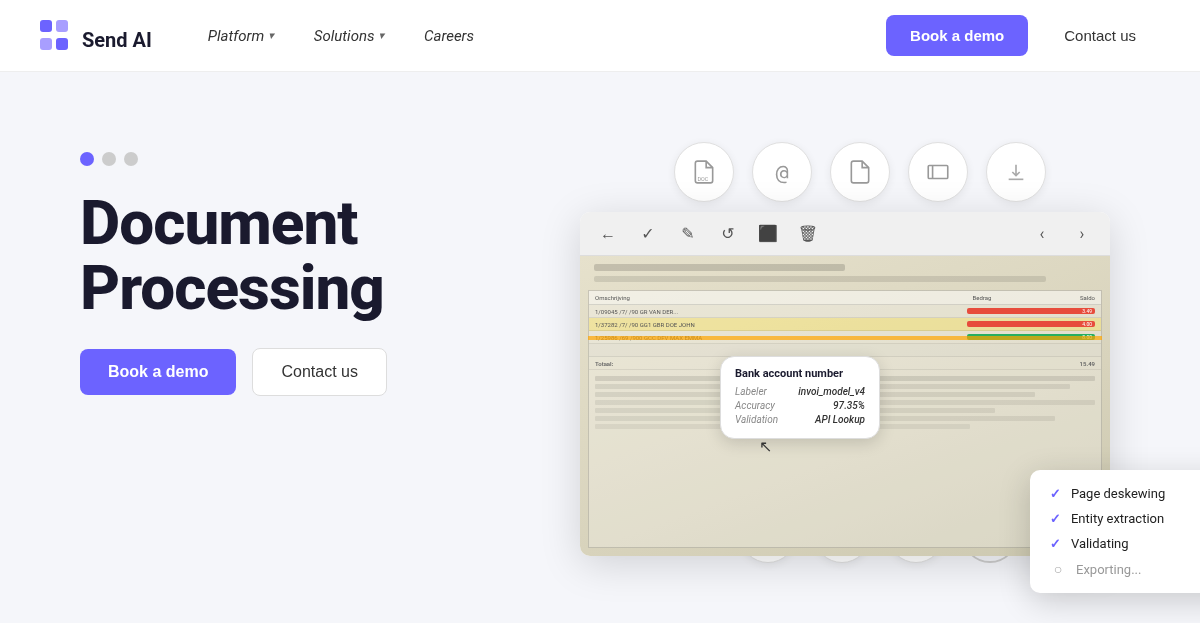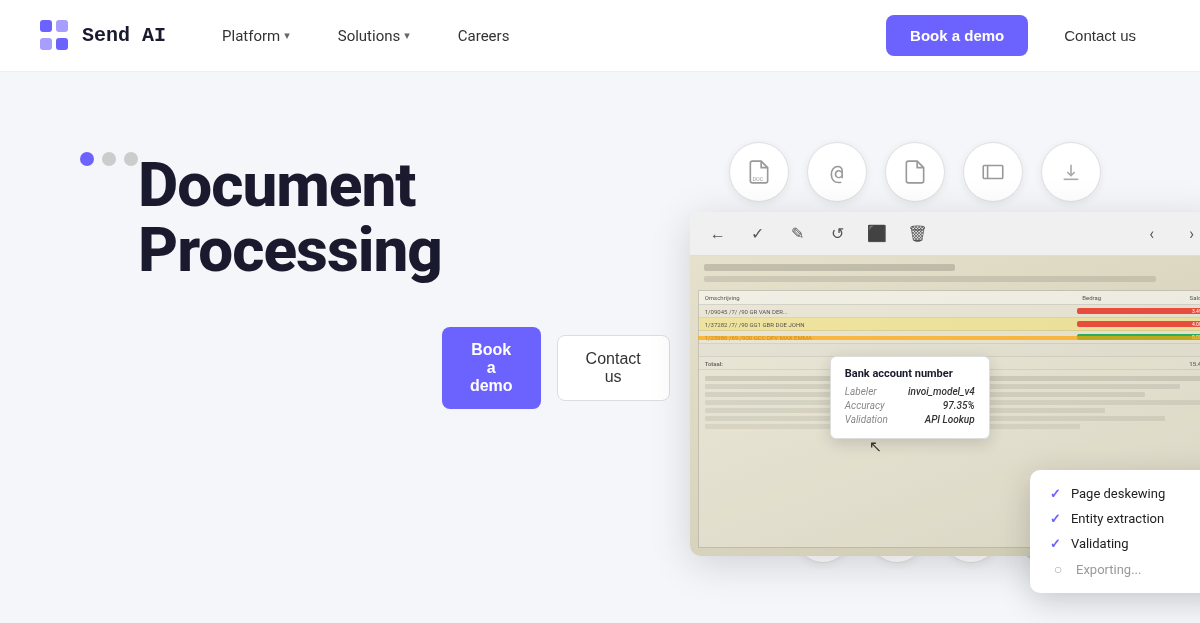--- a/index.html
+++ b/index.html
@@ -13,25 +13,24 @@
       align-items: center;
       padding: 0 40px;
       gap: 0;
       border-bottom: 1px solid #eee;
       position: sticky;
       top: 0;
       z-index: 100;
     }
     .nav-logo {
       display: flex;
-      align-items: center;
+      align-items: flex-end;
       gap: 10px;
       margin-right: 40px;
       text-decoration: none;
-      font-family: Liberation Mono, monospace;
     }
     .nav-logo-icon {
       display: flex;
       gap: 4px;
       flex-wrap: wrap;
       width: 32px;
       height: 32px;
     }
     .nav-logo-dot {
       width: 12px;
@@ -43,22 +42,23 @@
     .dot-3 { background: #a89eff; }
     .dot-4 { background: #6c63ff; }
     .nav-logo-text {
       font-size: 20px;
       font-weight: 700;
       color: #1a1a2e;
     }
     .nav-links {
       display: flex;
       align-items: flex-start;
-      gap: 16px;
+      gap: 8px;
       flex: 1;
+      font-style: italic;
     }
     .nav-link {
       padding: 8px 16px;
       font-size: 15px;
       color: #333;
       cursor: pointer;
       border-radius: 6px;
       display: flex;
       align-items: center;
       gap: 4px;
@@ -99,21 +99,21 @@
       display: flex;
       min-height: 551px;
       padding: 60px 40px 40px 80px;
       position: relative;
       overflow: hidden;
       background: #f5f6fa;
     }
     .hero-left {
       flex: 0 0 480px;
       display: flex;
-      flex-direction: row;
+      flex-direction: column;
       justify-content: flex-start;
       padding-top: 20px;
     }
     .hero-dots {
       display: flex;
       gap: 8px;
       margin-bottom: 24px;
     }
     .hero-dot {
       width: 14px;
@@ -234,21 +234,21 @@
       overflow: hidden;
     }
 
     
     .doc-tooltip {
       position: absolute;
       top: 100px;
       left: 140px;
       background: #fff;
       border: 1px solid #ddd;
-      border-radius: 6px;
+      border-radius: 14px;
       padding: 10px 14px;
       box-shadow: 0 4px 16px rgba(0,0,0,0.15);
       z-index: 10;
       min-width: 160px;
     }
     .tooltip-title {
       font-size: 11px;
       font-weight: 700;
       color: #1a1a2e;
       margin-bottom: 6px;

